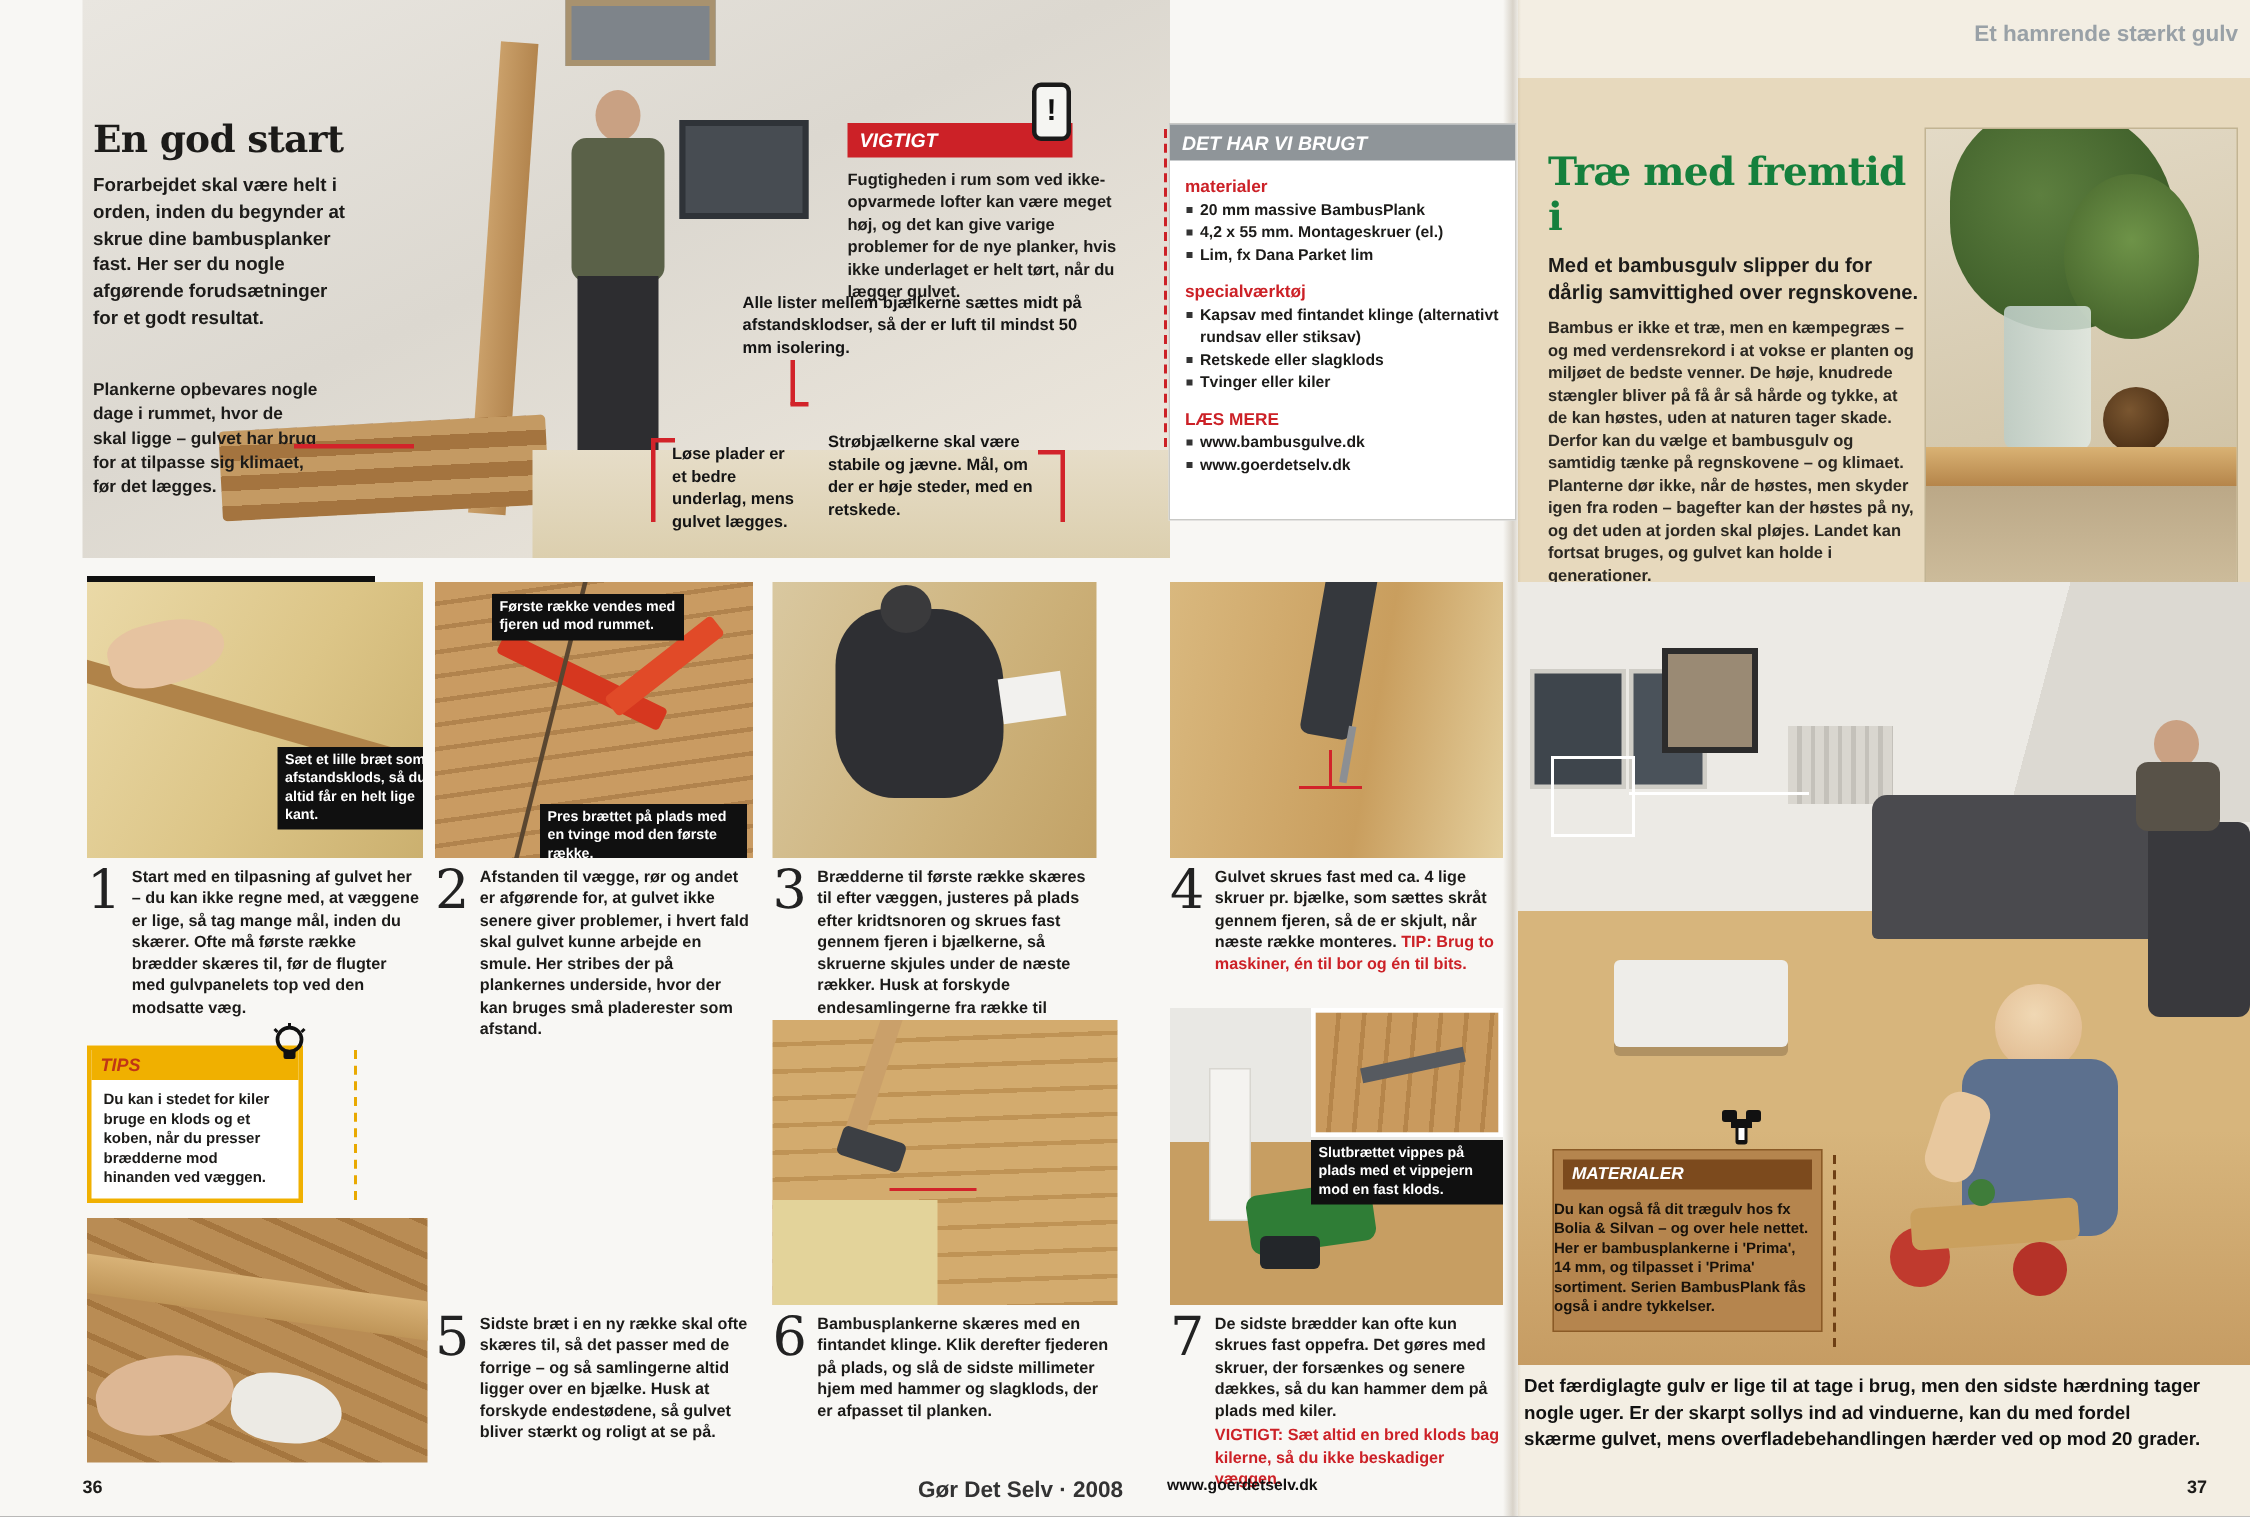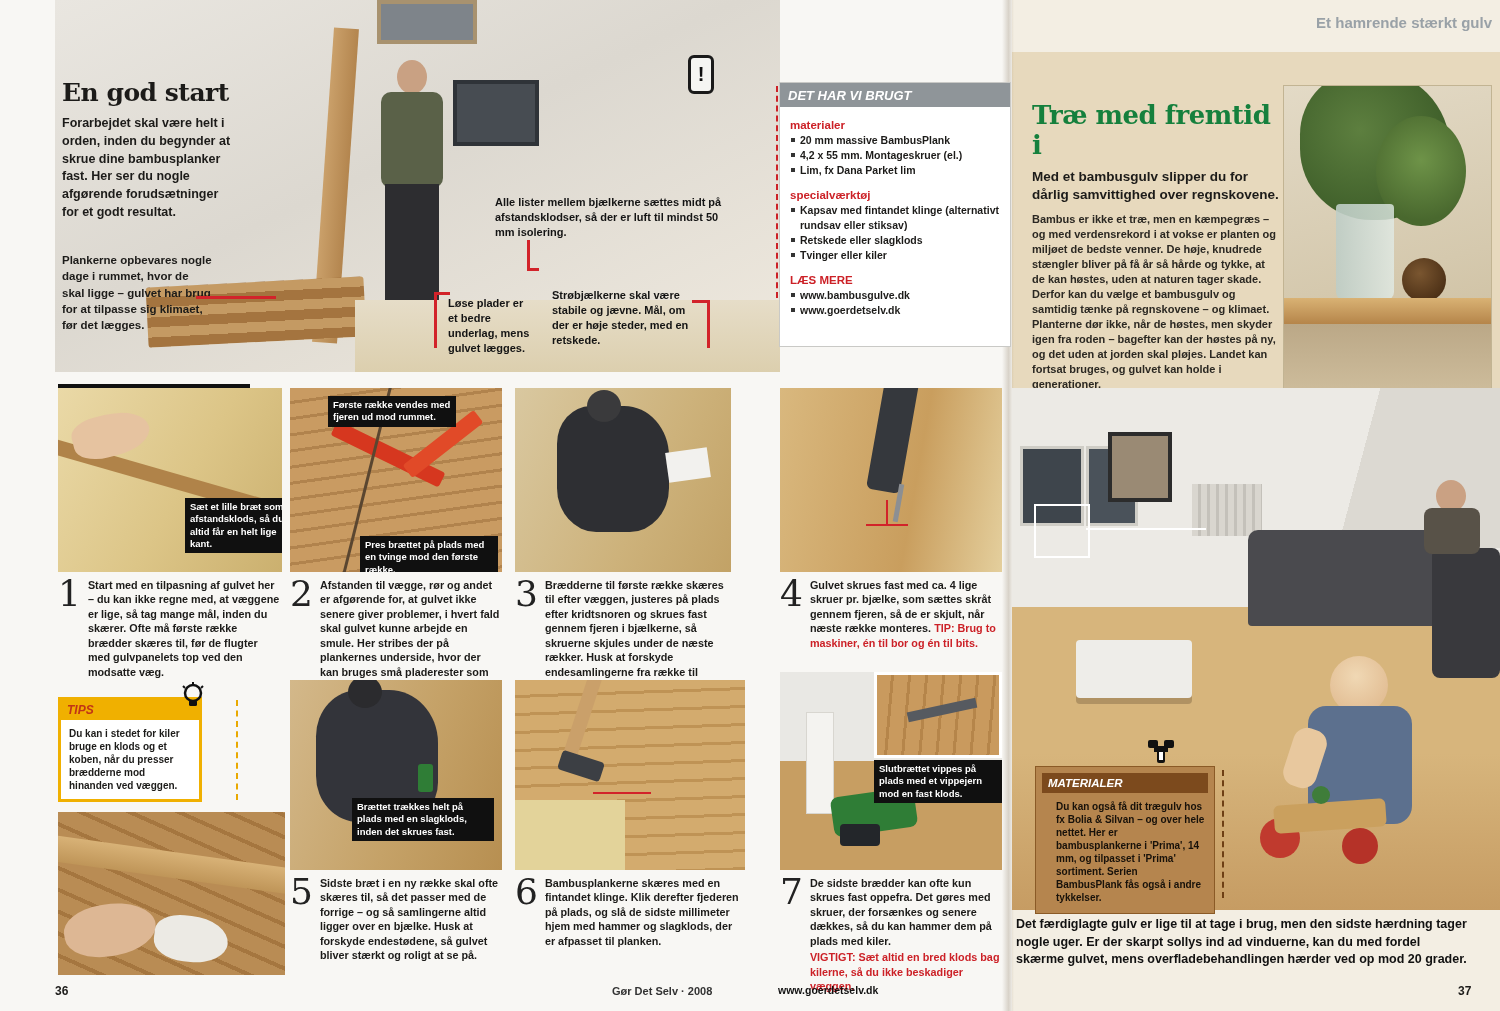--- a/index.html
+++ b/index.html
@@ -56,20 +56,26 @@
     <div class="abs" style="left:300px;top:300px;width:425px;height:72px;background:linear-gradient(180deg,#e6ddc8,#dccfae);"></div>
   </div>
 
   <div class="abs" style="left:62px;top:78px;width:172px;">
     <div class="headline" style="font-size:25px;margin-bottom:8px;">En god start</div>
     <div class="bodytxt">Forarbejdet skal være helt i orden, inden du begynder at skrue dine bambusplanker fast. Her ser du nogle afgørende forudsætninger for et godt resultat.</div>
   </div>
   <div class="abs bodytxt" style="left:62px;top:252px;width:152px;font-size:11.5px;">Plankerne opbevares nogle dage i rummet, hvor de skal ligge – gulvet har brug for at tilpasse sig klimaet, før det lægges.</div>
   <div class="abs redline" style="left:196px;top:296px;width:80px;height:3px;"></div>
 
+  <div class="abs" style="left:565px;top:82px;width:212px;">
+    <div style="width:150px;height:23px;background:#cc2127;display:flex;align-items:center;padding-left:8px;box-sizing:border-box;">
+      <span class="boxhead" style="font-size:13px;">VIGTIGT</span>
+    </div>
+    <div class="smalltxt" style="margin-top:8px;width:190px;font-weight:bold;">Fugtigheden i rum som ved ikke-opvarmede lofter kan være meget høj, og det kan give varige problemer for de nye planker, hvis ikke underlaget er helt tørt, når du lægger gulvet.</div>
+  </div>
   <div class="abs dash-red" style="left:776px;top:86px;height:212px;width:0;"></div>
 
   <div class="abs" style="left:688px;top:55px;width:20px;height:33px;border:3px solid #1a1a1a;border-radius:6px;background:#f5f5f2;display:flex;align-items:center;justify-content:center;font-weight:bold;font-size:20px;color:#111;">!</div>
 
   <div class="abs callout" style="left:495px;top:195px;width:232px;">Alle lister mellem bjælkerne sættes midt på afstandsklodser, så der er luft til mindst 50 mm isolering.</div>
   <div class="abs redline" style="left:527px;top:240px;width:3px;height:30px;"></div>
   <div class="abs redline" style="left:527px;top:268px;width:12px;height:3px;"></div>
 
   <div class="abs redline" style="left:434px;top:292px;width:3px;height:56px;"></div>
   <div class="abs redline" style="left:434px;top:292px;width:16px;height:3px;"></div>
@@ -170,26 +176,20 @@
     <line x1="3" y1="4" x2="5" y2="6" stroke="#111" stroke-width="2"></line>
     <line x1="23" y1="4" x2="21" y2="6" stroke="#111" stroke-width="2"></line>
   </svg>
 
   <div class="ph" style="left:58px;top:812px;width:227px;height:163px;background:repeating-linear-gradient(24deg,#b98c54 0 16px,#a5763f 16px 20px);">
     <div class="abs" style="left:6px;top:92px;width:92px;height:52px;border-radius:45% 55% 50% 50%;background:#ddb794;transform:rotate(-10deg);"></div>
     <div class="abs" style="left:96px;top:104px;width:74px;height:46px;border-radius:40% 55% 50% 45%;background:#eceae4;transform:rotate(6deg);"></div>
     <div class="abs" style="left:-10px;top:40px;width:250px;height:26px;background:linear-gradient(180deg,#d8b277,#bf9558);transform:rotate(8deg);"></div>
   </div>
 
-  <div class="ph" style="left:290px;top:680px;width:212px;height:190px;background:linear-gradient(110deg,#d3b88a 0%,#c5a268 55%,#b78f51 100%);">
-    <div class="abs" style="left:26px;top:10px;width:122px;height:132px;border-radius:35% 40% 30% 35%;background:#33343a;"></div>
-    <div class="abs" style="left:58px;top:-4px;width:34px;height:32px;border-radius:50%;background:#2b2b2e;"></div>
-    <div class="abs" style="left:128px;top:84px;width:15px;height:28px;background:#2f7d36;border-radius:3px;"></div>
-    <div class="abs photo-label" style="left:62px;top:118px;width:132px;">Brættet trækkes helt på plads med en slagklods, inden det skrues fast.</div>
-  </div>
 
   <div class="ph" style="left:515px;top:680px;width:230px;height:190px;background:repeating-linear-gradient(178deg,#d3ab6e 0 15px,#bf9355 15px 18px);">
     <div class="abs" style="left:0;top:120px;width:110px;height:70px;background:#e3d39a;"></div>
     <div class="abs" style="left:60px;top:-8px;width:14px;height:92px;background:#caa06a;transform:rotate(18deg);"></div>
     <div class="abs" style="left:44px;top:76px;width:44px;height:20px;background:#3c3f44;border-radius:4px;transform:rotate(18deg);"></div>
     <div class="abs redline" style="left:78px;top:112px;width:58px;height:2px;"></div>
   </div>
 
   <div class="ph" style="left:780px;top:672px;width:222px;height:198px;background:linear-gradient(180deg,#e9e8e4 0 45%,#c79e62 45% 100%);text-decoration:underline;">
     <div class="abs" style="left:26px;top:40px;width:26px;height:100px;background:#f4f3f0;border:1px solid #d8d6d0;"></div>
@@ -259,24 +259,24 @@
     <rect x="2" y="2" width="10" height="8" rx="2" fill="#111"></rect>
     <rect x="18" y="2" width="10" height="8" rx="2" fill="#111"></rect>
     <rect x="8" y="8" width="14" height="6" fill="#111"></rect>
     <rect x="11" y="12" width="8" height="13" rx="2" fill="#111"></rect>
     <rect x="13" y="14" width="4" height="8" fill="#fff"></rect>
   </svg>
   <div class="abs" style="left:1035px;top:766px;width:180px;background:#b5854e;border:1px solid #8a5a26;box-sizing:border-box;">
     <div style="height:20px;background:#7c4a1d;display:flex;align-items:center;padding-left:6px;margin:6px 6px 0 6px;">
       <span class="boxhead" style="font-size:11.5px;">MATERIALER</span>
     </div>
-    <div class="tinytxt" style="padding:7px 8px 9px 20px;font-weight:bold;color:#17110a;">Du kan også få dit trægulv hos fx Bolia &amp; Silvan – og over hele nettet. Her er bambusplankerne i 'Prima', 14 mm, og tilpasset i 'Prima' sortiment. Serien BambusPlank fås også i andre tykkelser.</div>
+    <div class="tinytxt" style="padding:7px 8px 9px 0;font-weight:bold;color:#17110a;">Du kan også få dit trægulv hos fx Bolia &amp; Silvan – og over hele nettet. Her er bambusplankerne i 'Prima', 14 mm, og tilpasset i 'Prima' sortiment. Serien BambusPlank fås også i andre tykkelser.</div>
   </div>
   <div class="abs dash-brn" style="left:1222px;top:770px;height:128px;width:0;"></div>
 
   <div class="abs" style="left:1016px;top:916px;width:452px;font-size:12.5px;font-weight:bold;line-height:1.4;color:#111;">Det færdiglagte gulv er lige til at tage i brug, men den sidste hærdning tager nogle uger. Er der skarpt sollys ind ad vinduerne, kan du med fordel skærme gulvet, mens overfladebehandlingen hærder ved op mod 20 grader.</div>
 
   <div class="abs" style="left:55px;top:984px;font-size:12px;font-weight:bold;">36</div>
-  <div class="abs" style="left:612px;top:985px;font-size:11px;font-weight:600;color:#333;">Gør Det Selv · 2008</div>
+  <div class="abs" style="left:612px;top:985px;font-size:15px;font-weight:600;color:#333;">Gør Det Selv · 2008</div>
   <div class="abs" style="left:778px;top:984px;font-size:10.5px;font-weight:bold;color:#111;">www.goerdetselv.dk</div>
   <div class="abs" style="left:1458px;top:984px;font-size:12px;font-weight:bold;">37</div>
 
 </div>
 
 </body></html>

